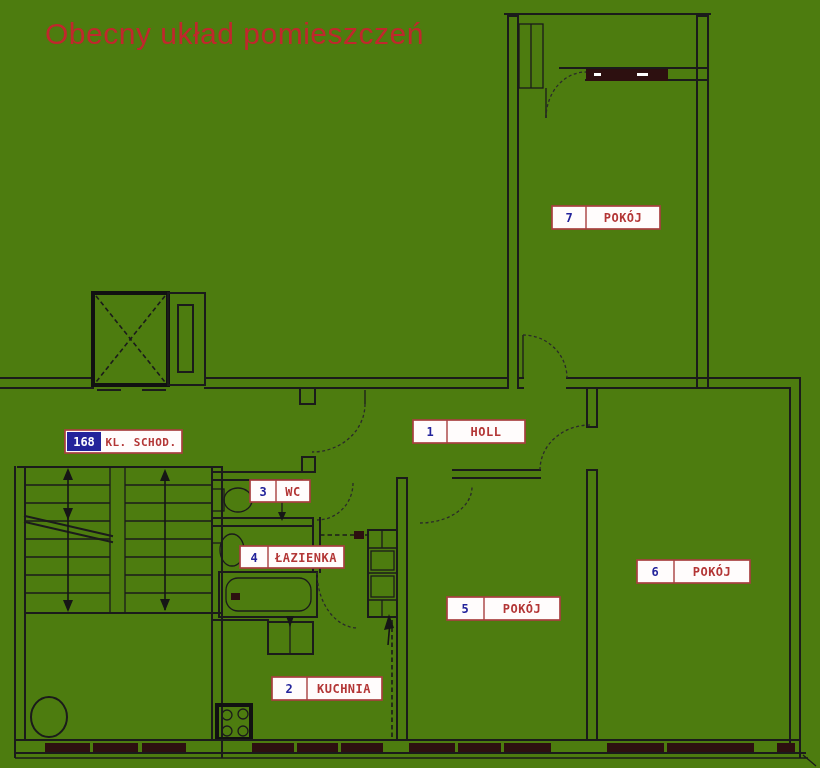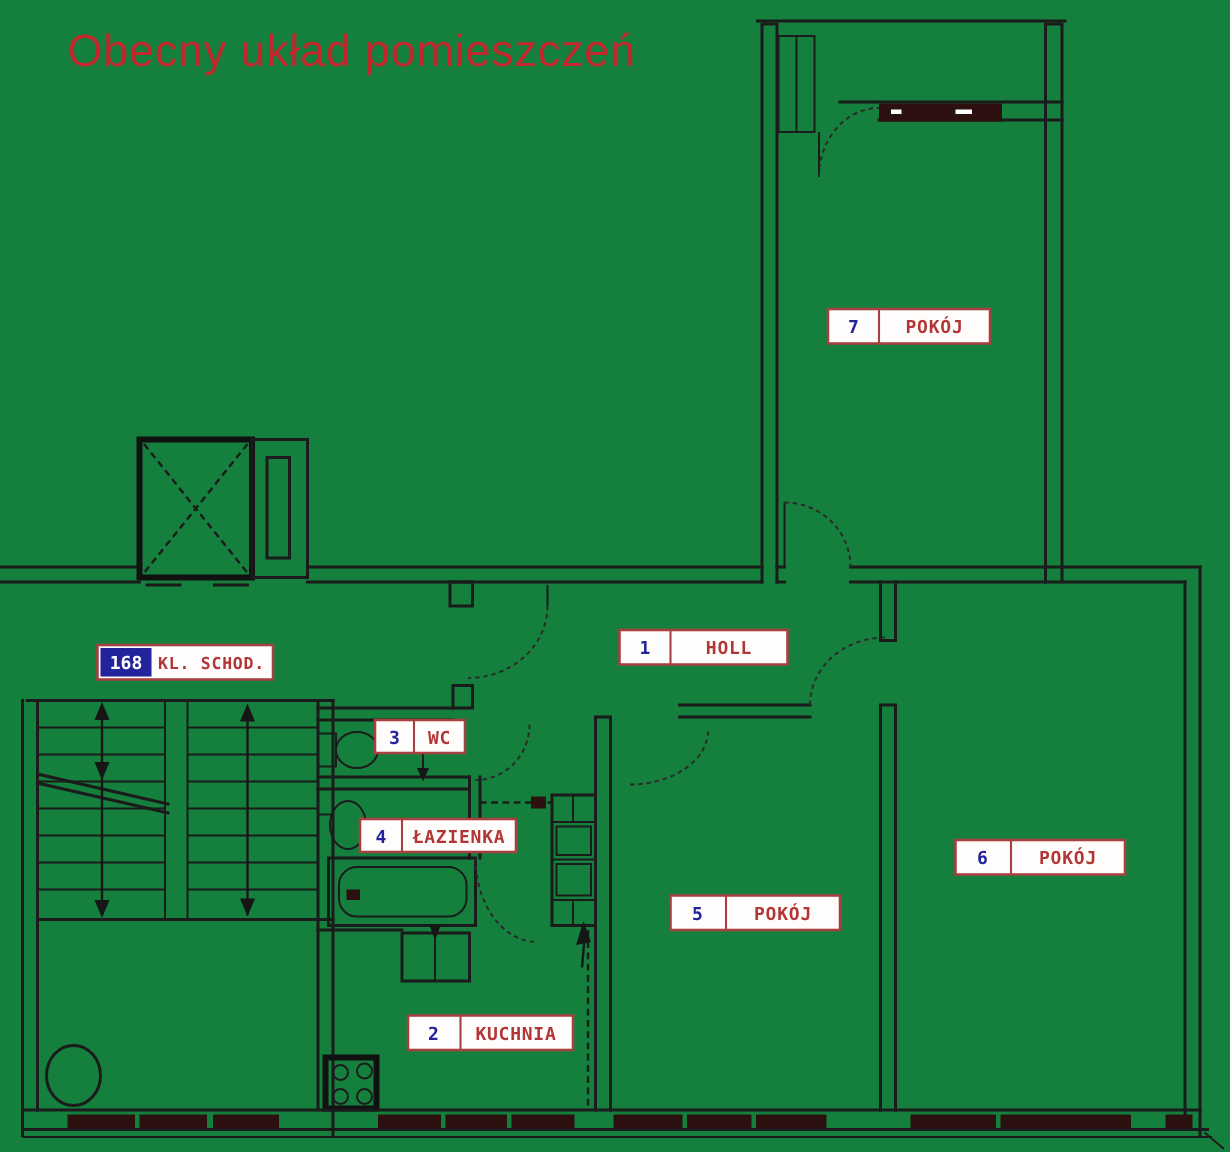--- a/index.html
+++ b/index.html
@@ -1,16 +1,16 @@
 <!DOCTYPE html>
 <html><head>
 <meta charset="utf-8">
 <style>
   html,body{margin:0;padding:0;background:#ffffff;}
-  .stage{position:relative;width:820px;height:768px;background:#15803d;overflow:hidden;}
+  .stage{position:relative;width:820px;height:768px;background:#4d7c0f;overflow:hidden;}
   svg{display:block;}
   .wall{stroke:#1b1b1b;stroke-width:2;fill:none;stroke-linecap:square;}
   .wallthick{stroke:#111;stroke-width:4;fill:none;}
   .thin{stroke:#1b1b1b;stroke-width:1.3;fill:none;}
   .dash{stroke:#2a2a2a;stroke-width:1.3;fill:none;stroke-dasharray:3 2.5;}
   .dashw{stroke:#1b1b1b;stroke-width:1.6;fill:none;stroke-dasharray:4.5 3;}
   .dark{fill:#2d1010;stroke:none;}
   .arrowln{stroke:#161616;stroke-width:1.6;fill:none;}
   .arrowhd{fill:#161616;stroke:none;}
   .lblbox{fill:#fffcfc;stroke:#a84040;stroke-width:1.7;}

